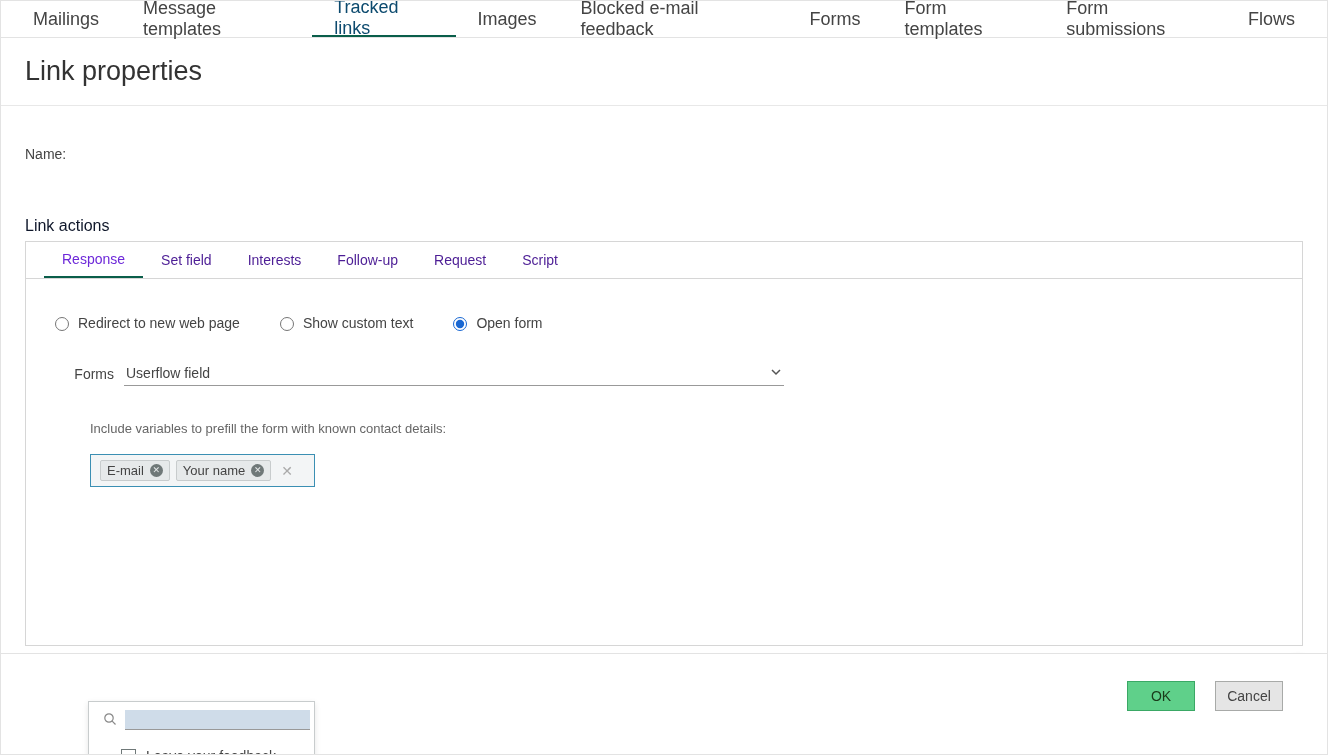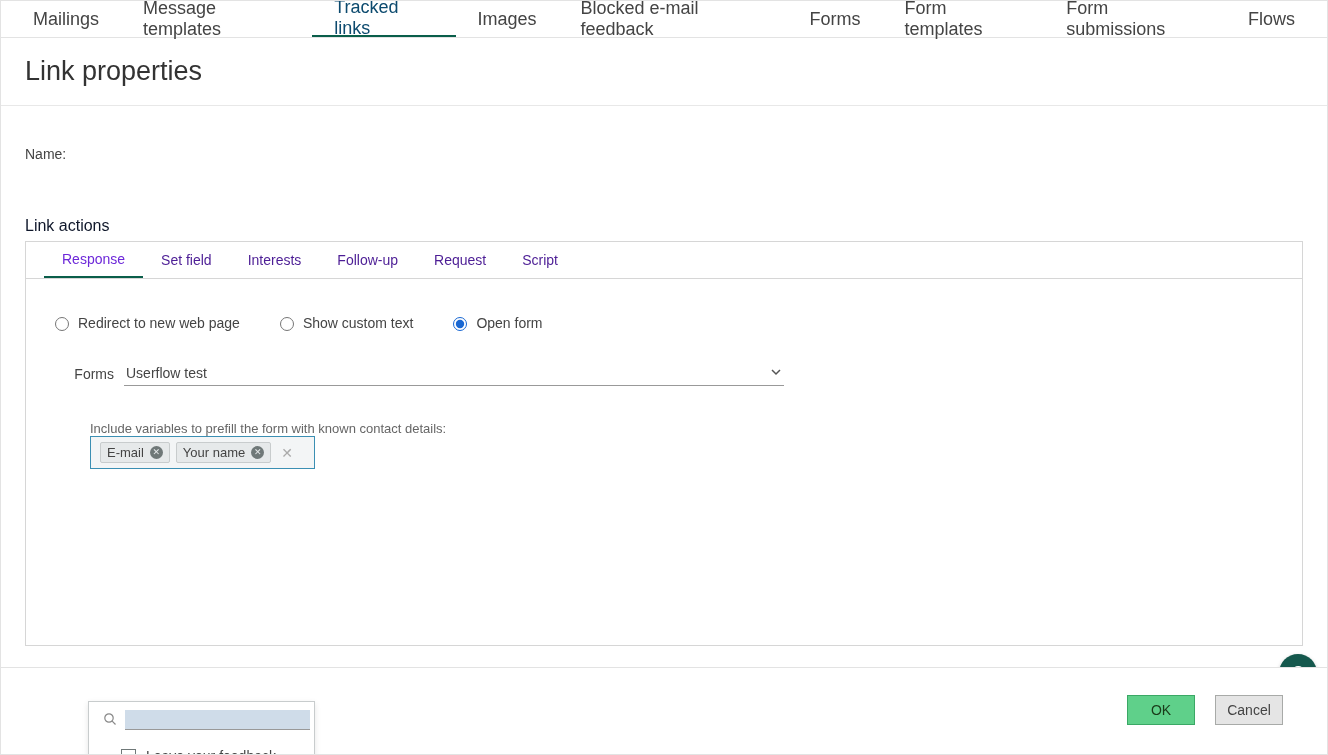--- a/index.html
+++ b/index.html
@@ -128,21 +128,21 @@
     justify-content: space-between;
     align-items: center;
     padding: 4px 2px;
     cursor: pointer;
   }
   .chev { color: #666; }
   .prefill-label {
     color: #666;
     margin-left: 40px;
     font-size: 13px;
-    margin-bottom: 0;
+    margin-bottom: 18px;
   }
   .chips-box {
     margin-left: 40px;
     width: 225px;
     border: 1px solid #3b8fb3;
     background: #f3f5f6;
     padding: 5px 9px;
     display: flex;
     align-items: center;
     gap: 6px;
@@ -229,21 +229,21 @@
     border: 1px solid #6f7878;
     display: flex;
     align-items: center;
     justify-content: center;
     font-size: 11px;
     color: #1b5e4a;
     background: #fff;
   }
   .footer {
     position: absolute;
-    left: 0; right: 0; bottom: 2px;
+    left: 0; right: 0; bottom: 16px;
     border-top: 1px solid #e3e3e3;
     height: 85px;
     display: flex;
     justify-content: flex-end;
     align-items: center;
     padding: 0 44px;
     gap: 20px;
     background: #fff;
   }
   .btn {
@@ -328,21 +328,21 @@
         </label>
         <label class="radio-opt">
           <input type="radio" name="resp" checked="" style="">
           <span>Open form</span>
         </label>
       </div>
 
       <div class="form-row">
         <div class="form-label">Forms</div>
         <div class="form-select">
-          <span>Userflow test</span>
+          <span>Userflow field</span>
           <span class="chev">
             <svg width="12" height="12" viewBox="0 0 12 12">
                 <path d="M2 4 L6 8 L10 4" stroke="#555" stroke-width="1.5" fill="none"></path>
               </svg>
           </span>
         </div>
       </div>
 
       <div class="prefill-label">Include variables to prefill the form with known contact details:</div>
 

